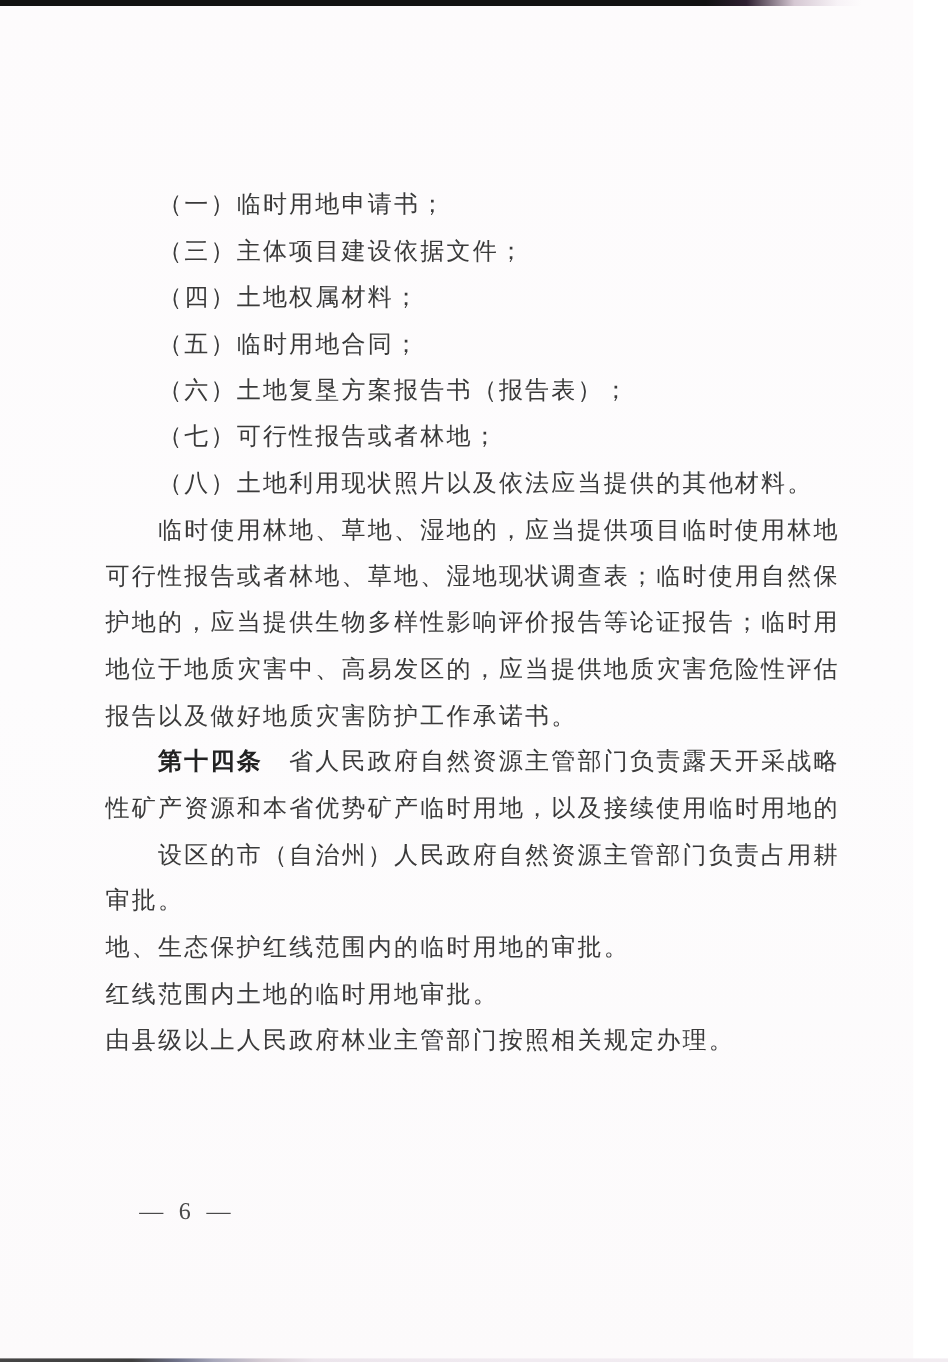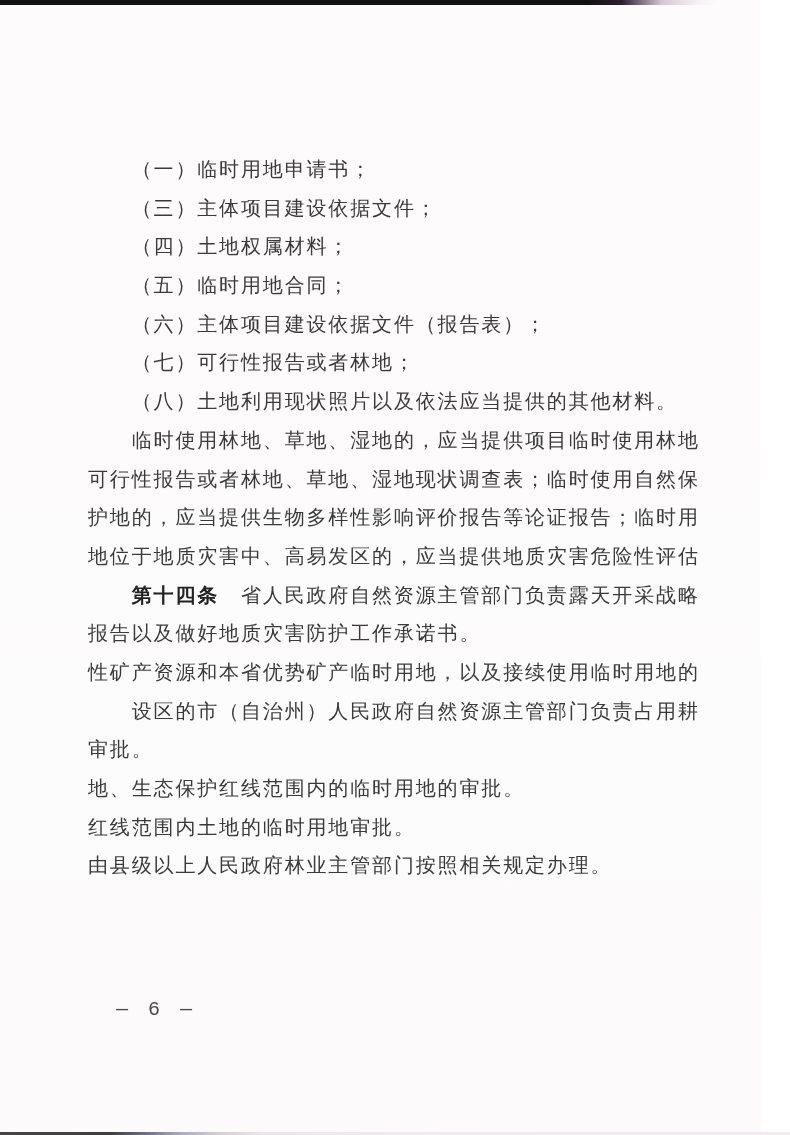--- a/index.html
+++ b/index.html
@@ -8,21 +8,21 @@
     width: 790px;
     height: 1135px;
     overflow: hidden;
     background: #ffffff;
   }
   .page {
     position: relative;
     width: 761px;
     height: 1135px;
     background: linear-gradient(180deg, #fdfbfc 0%, #fdfcfd 50%, #fcfafb 100%);
-    font-family: Liberation Mono, monospace;
+    font-family: Liberation Serif, serif;
   }
   
   .top-scan-bar {
     position: absolute;
     top: 0; left: 0;
     width: 790px; height: 5px;
     background: linear-gradient(to right,
       #121212 0px, #121212 588px,
       #2e2030 622px,
       rgba(140,105,135,0.35) 662px,
@@ -81,33 +81,33 @@
 
 <div class="page">
 
   <div class="top-scan-bar"></div>
 
   <div class="content">
     <div class="line indent">（一）临时用地申请书；</div>
     <div class="line indent">（三）主体项目建设依据文件；</div>
     <div class="line indent">（四）土地权属材料；</div>
     <div class="line indent">（五）临时用地合同；</div>
-    <div class="line indent">（六）主体项目建设依据文件（报告表）；</div>
+    <div class="line indent">（六）土地复垦方案报告书（报告表）；</div>
     <div class="line indent">（七）可行性报告或者林地；</div>
     <div class="line indent">（八）土地利用现状照片以及依法应当提供的其他材料。</div>
 
     <div class="line indent">临时使用林地、草地、湿地的，应当提供项目临时使用林地</div>
     <div class="line">可行性报告或者林地、草地、湿地现状调查表；临时使用自然保</div>
     <div class="line">护地的，应当提供生物多样性影响评价报告等论证报告；临时用</div>
     <div class="line">地位于地质灾害中、高易发区的，应当提供地质灾害危险性评估</div>
+    <div class="line">报告以及做好地质灾害防护工作承诺书。</div>
+
     <div class="line indent">
       <span class="article-no">第十四条</span><span>省人民政府自然资源主管部门负责露天开采战略</span>
     </div>
-
-    <div class="line">报告以及做好地质灾害防护工作承诺书。</div>
     <div class="line">性矿产资源和本省优势矿产临时用地，以及接续使用临时用地的</div>
     <div class="line indent">设区的市（自治州）人民政府自然资源主管部门负责占用耕</div>
 
     <div class="line">审批。</div>
     <div class="line">地、生态保护红线范围内的临时用地的审批。</div>
 
     <div class="line">红线范围内土地的临时用地审批。</div>
 
     <div class="line">由县级以上人民政府林业主管部门按照相关规定办理。</div>
   </div>

